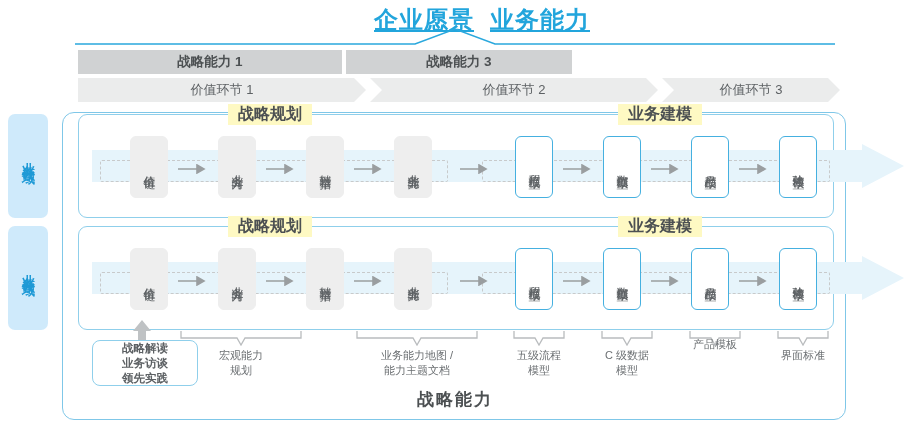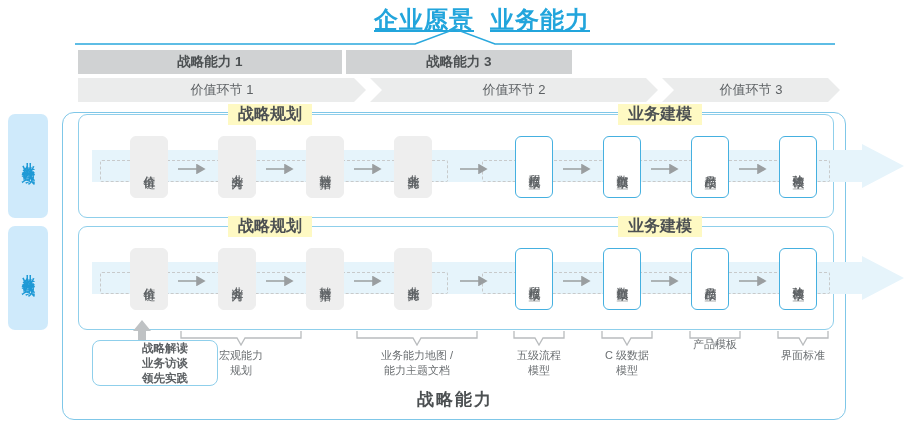--- a/index.html
+++ b/index.html
@@ -76,21 +76,21 @@
 
   
   .arrow-s{position:absolute;top:50px;width:28px;height:10px;}
 
   
   .tool-label{position:absolute;font-size:11px;line-height:15px;color:#6b6f72;
      text-align:center;white-space:nowrap;}
   #tool-box-1{position:absolute;left:92px;top:340px;width:104px;height:44px;
      border:1.3px solid #8fcfeb;border-radius:8px;background:#fff;
      display:flex;align-items:center;justify-content:center;
-     font-size:11.5px;line-height:15px;color:#5d6164;text-align:center;font-weight:bold;padding-left:20px;}
+     font-size:11.5px;line-height:15px;color:#5d6164;text-align:center;font-weight:bold;}
 
   .brace{position:absolute;}
 
   #tool-support{position:absolute;left:0;top:388px;width:910px;text-align:center;
      font-size:17px;font-weight:bold;color:#4c5052;letter-spacing:2px;}
 
   
   #up-arrow{position:absolute;left:131px;top:320px;width:22px;height:22px;}
 </style>
 </head>

